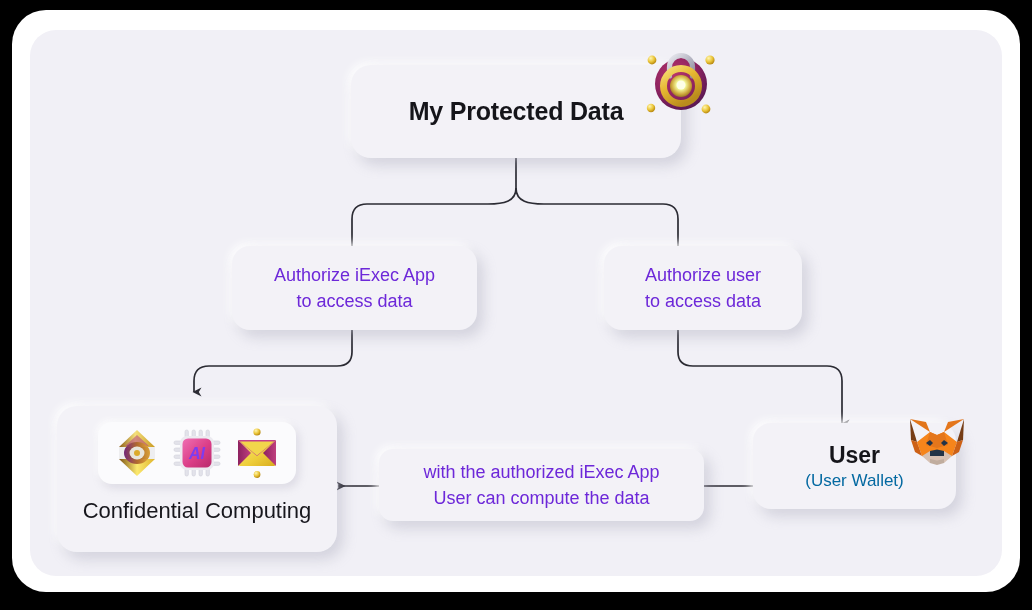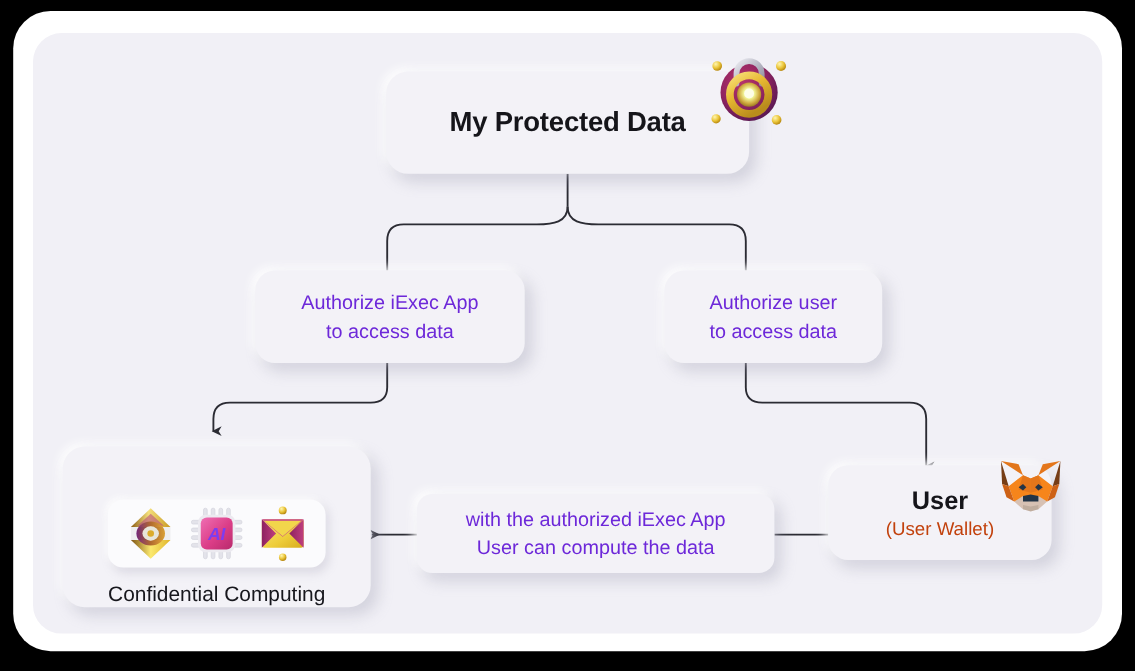--- a/index.html
+++ b/index.html
@@ -102,39 +102,39 @@
     color: #6d28d9;
   }
 
   
   #node-confidential {
     left: 57px;
     top: 406px;
     width: 280px;
     height: 146px;
     border-radius: 20px;
-    justify-content: flex-end;
+    justify-content: flex-start;
     padding-top: 16px;
   }
   .icon-tray {
     width: 198px;
     height: 62px;
     background: #fbfbfd;
     border-radius: 14px;
     box-shadow: 3px 4px 9px rgba(150,148,170,0.25),
                 -2px -2px 6px rgba(255,255,255,0.9);
     display: flex;
     align-items: center;
     justify-content: center;
     gap: 8px;
   }
   .tray-icon { width: 52px; height: 52px; display: block; }
   #node-confidential .caption {
     margin-top: 14px;
-    font-size: 19px;
+    font-size: 22px;
     color: #17171d;
   }
 
   
   #node-compute {
     left: 379px;
     top: 449px;
     width: 325px;
     height: 72px;
     border-radius: 14px;
@@ -148,21 +148,21 @@
     height: 86px;
   }
   #node-user .title {
     font-size: 23px;
     font-weight: bold;
     line-height: 28px;
   }
   #node-user .subtitle {
     font-size: 17px;
     line-height: 23px;
-    color: #c2410c;
+    color: #0369a1;
   }
 
   
   .float-icon {
     position: absolute;
   }
   #icon-padlock { left: 644px; top: 48px; width: 74px; height: 74px; }
   #icon-metamask { left: 906px; top: 415px; width: 62px; height: 56px; }
 </style>
 </head>

